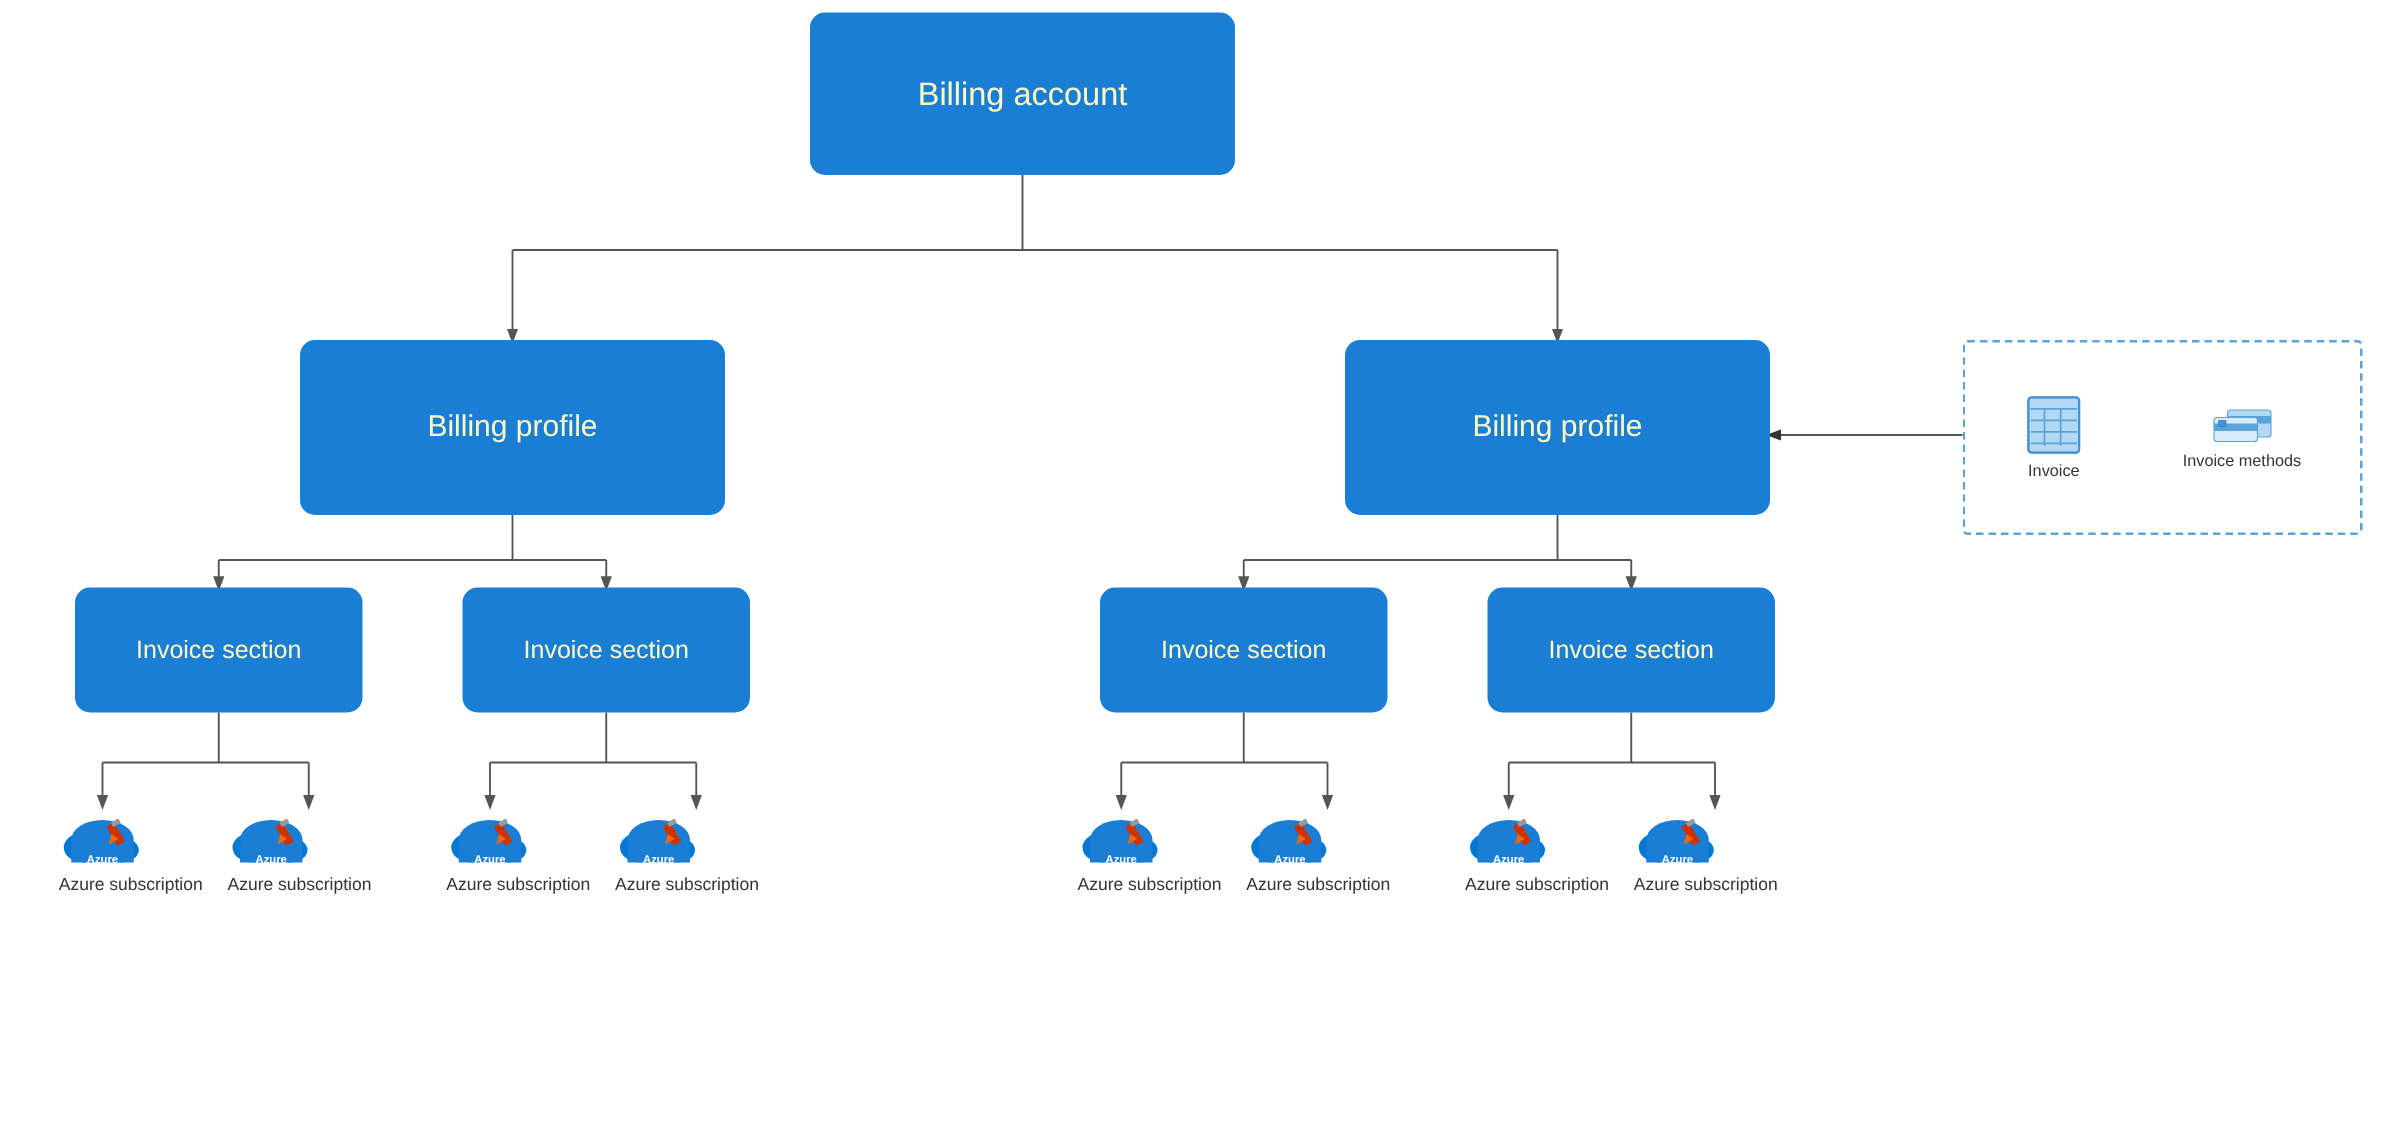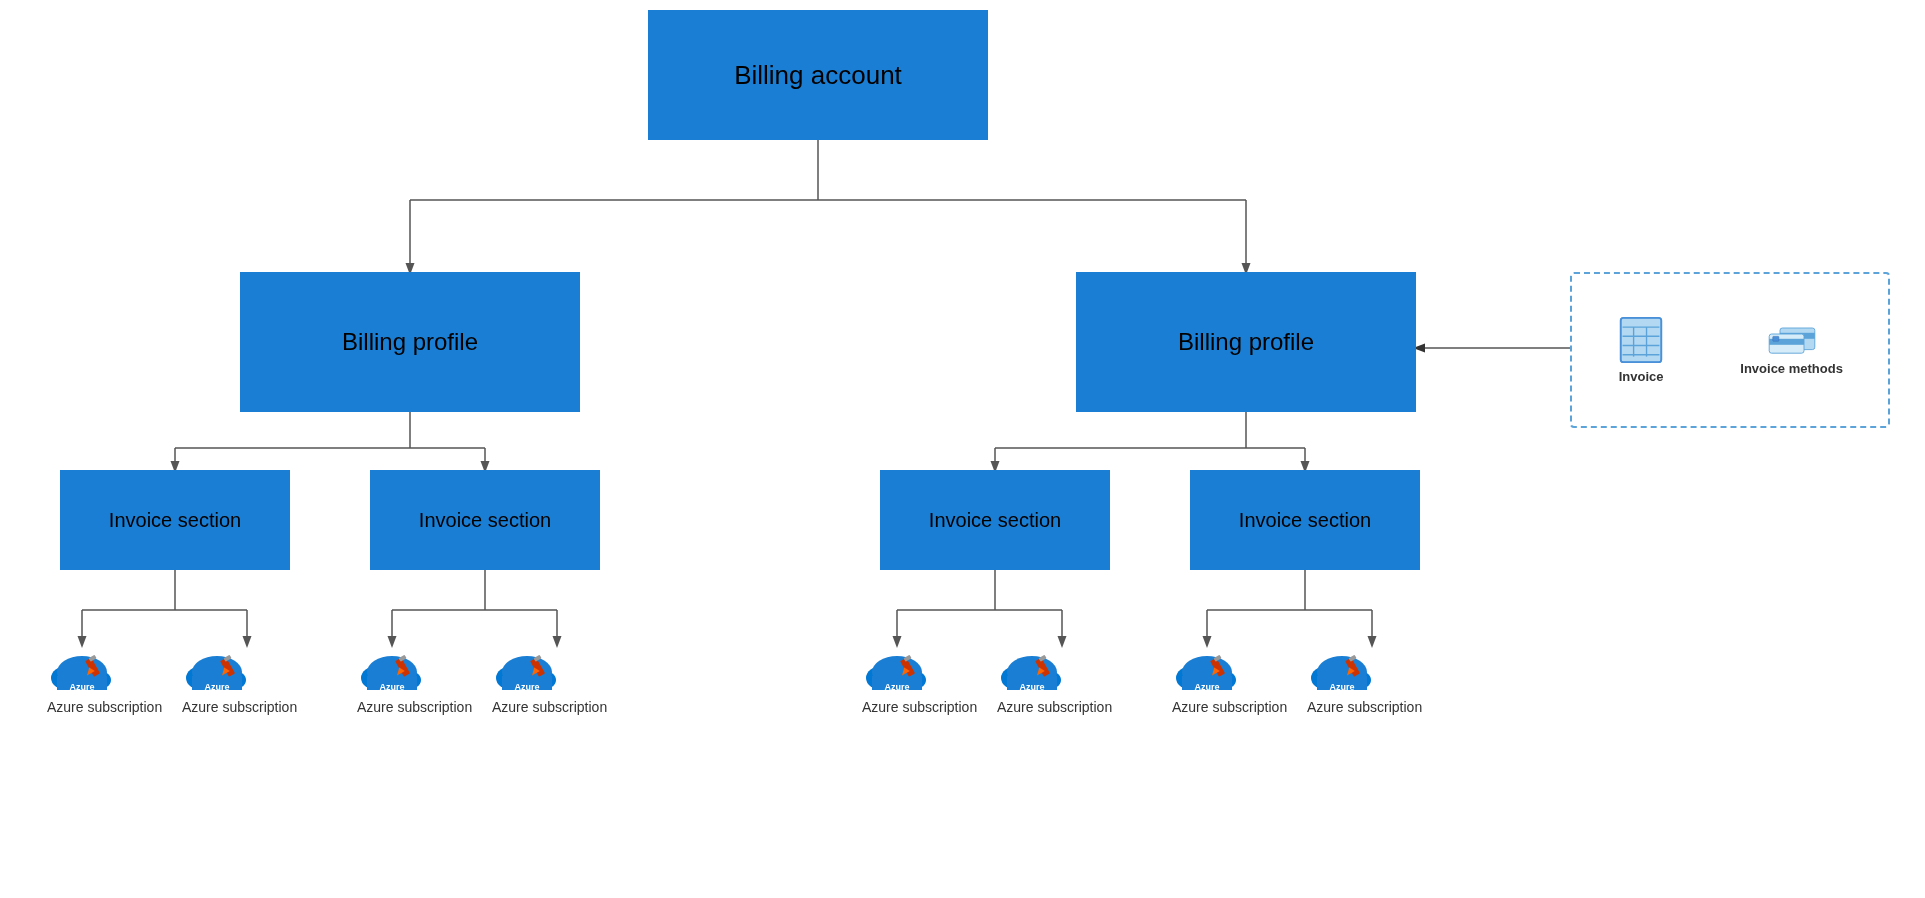--- a/index.html
+++ b/index.html
@@ -14,22 +14,22 @@
 
     .diagram-container {
       width: 1925px;
       height: 898px;
       position: relative;
     }
 
     
     .blue-box {
       background: #1a7fd4;
-      color: #000000;
-      border-radius: 0;
+      color: #fef9c3;
+      border-radius: 12px;
       display: flex;
       align-items: center;
       justify-content: center;
       text-align: center;
       font-size: 22px;
       font-weight: 400;
       position: absolute;
     }
 
     
@@ -67,21 +67,20 @@
     .dashed-box {
       position: absolute;
       border: 2px dashed #5ba3d9;
       border-radius: 4px;
       display: flex;
       flex-direction: row;
       align-items: center;
       justify-content: space-around;
       padding: 10px 15px;
       gap: 15px;
-      font-weight: bold;
     }
 
     .dashed-box-item {
       display: flex;
       flex-direction: column;
       align-items: center;
       gap: 5px;
     }
 
     .dashed-box-item span {

